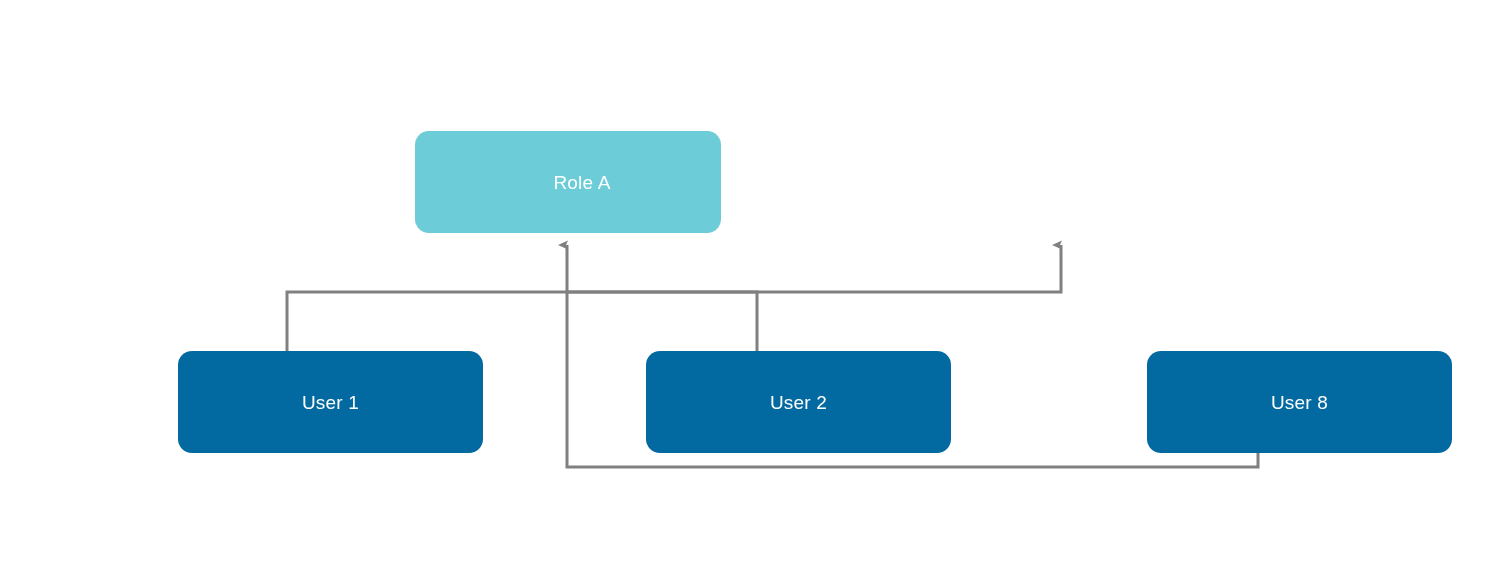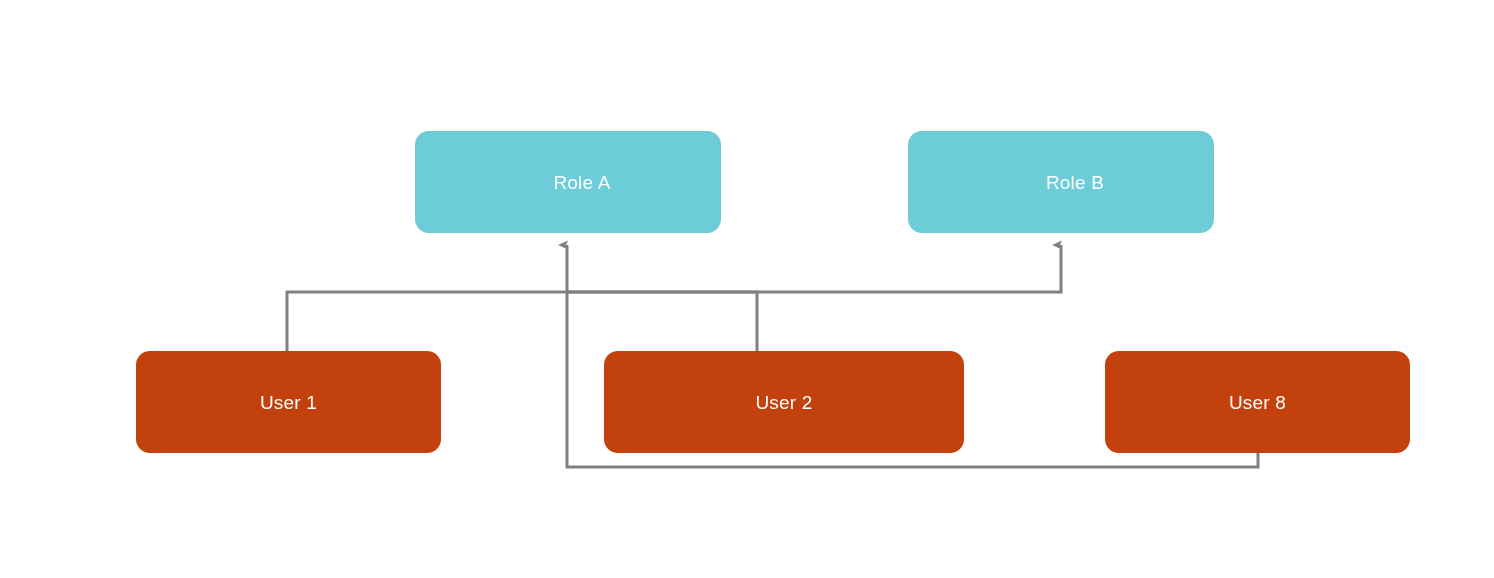--- a/index.html
+++ b/index.html
@@ -39,21 +39,22 @@
     font-weight: 400;
     letter-spacing: 0.2px;
     line-height: 1;
     user-select: none;
   }
   .role-node {
     background: #6ccdd8;
     padding-left: 28px;
   }
   .user-node {
-    background: #c2410c;
+    background: #0369a1;
+    margin-left: 42px;
   }
 </style>
 </head>
 <body>
 
 <div id="canvas">
 
   <svg class="edges" viewBox="0 0 1494 578" width="1494" height="578" xmlns="http://www.w3.org/2000/svg">
     <defs>
       <marker id="arrowUp" markerWidth="10" markerHeight="10" refX="5" refY="9" orient="auto" markerUnits="userSpaceOnUse">
@@ -71,29 +72,26 @@
 
     <g>
       <path d="M 1258 453 L 1258 467 L 567 467 L 567 245" fill="none" stroke="#808080" stroke-width="3" stroke-linecap="butt" stroke-linejoin="miter" marker-end="url(#arrowUp)"></path>
     </g>
   </svg>
 
   <div class="node role-node" style="left:415px; top:131px; width:306px; height:102px;">
     <span class="node-label">Role A</span>
   </div>
 
-  <div class="node role-node" style="left:908px; top:131px; width:306px; height:102px;">
-    <span class="node-label">Role B</span>
-  </div>
 
   <div class="node user-node" style="left:136px; top:351px; width:305px; height:102px;">
     <span class="node-label">User 1</span>
   </div>
 
-  <div class="node user-node" style="left:604px; top:351px; width:360px; height:102px;">
+  <div class="node user-node" style="left:604px; top:351px; width:305px; height:102px;">
     <span class="node-label">User 2</span>
   </div>
 
   <div class="node user-node" style="left:1105px; top:351px; width:305px; height:102px;">
     <span class="node-label">User 8</span>
   </div>
 
 </div>
 
 </body></html>

